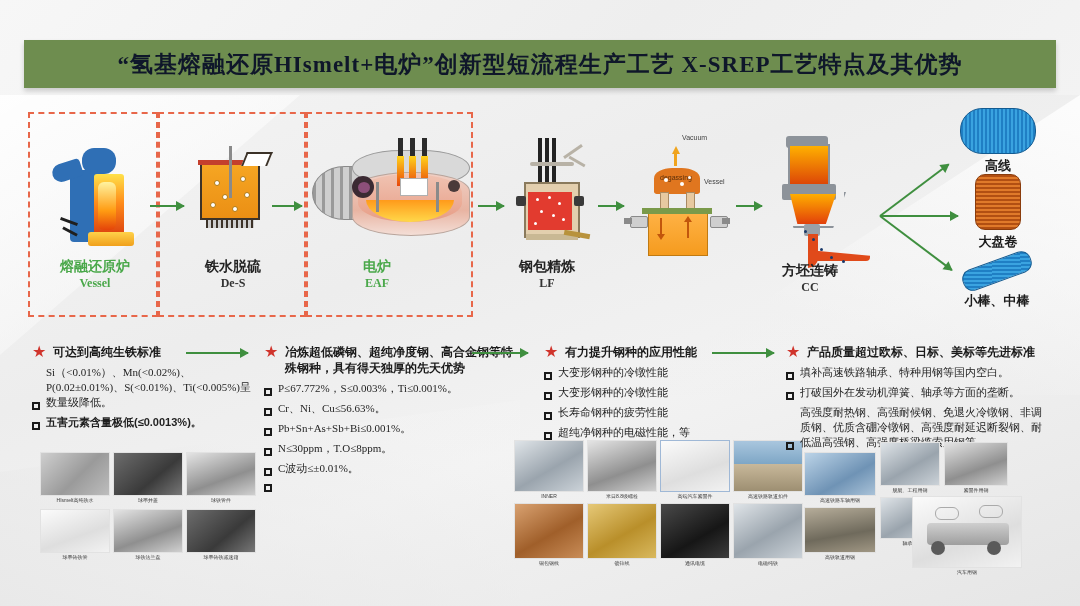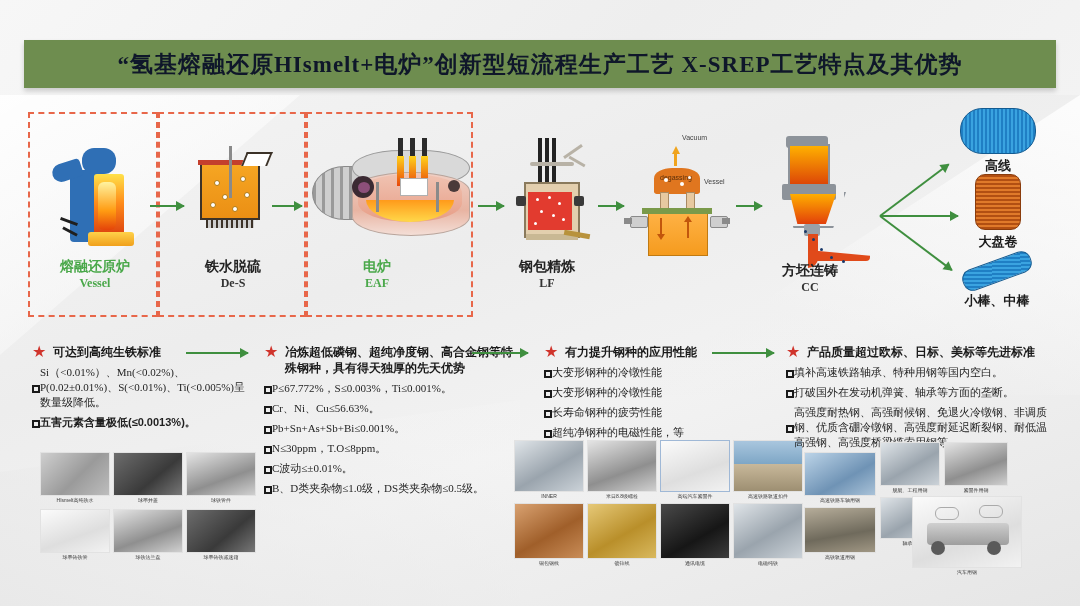--- a/index.html
+++ b/index.html
@@ -184,21 +184,22 @@
     margin-top: 1px;
   }
   .fhead-text {
     font-size: 12px;
     font-weight: bold;
     color: #1a1a1a;
     line-height: 16px;
   }
   .fitem {
     display: flex;
-    align-items: center;
+    align-items: flex-end;
+    gap: 6px;
     margin-top: 5px;
   }
   .sq {
     flex: 0 0 auto;
     width: 8px; height: 8px;
     border: 2px solid #1a1a1a;
     margin-top: 3px;
     box-sizing: border-box;
   }
   .fitem-text {
@@ -520,21 +521,20 @@
       <div class="fitem">
         <span class="sq"></span>
         <span class="fitem-text serif">N≤30ppm，T.O≤8ppm。</span>
       </div>
       <div class="fitem">
         <span class="sq"></span>
         <span class="fitem-text serif">C波动≤±0.01%。</span>
       </div>
       <div class="fitem">
         <span class="sq"></span>
-        <span class="fitem-text serif">B、D类夹杂物≤1.0级，DS类夹杂物≤0.5级。</span>
       </div>
     </div>
 
     <div class="sect-arrow" style="left:472px; top:16px; width:56px;"></div>
 
     <div class="fcol" style="left:544px; top:8px; width:230px;">
       <div class="fhead">
         <span class="star">★</span>
         <span class="fhead-text">有力提升钢种的应用性能</span>
       </div>

